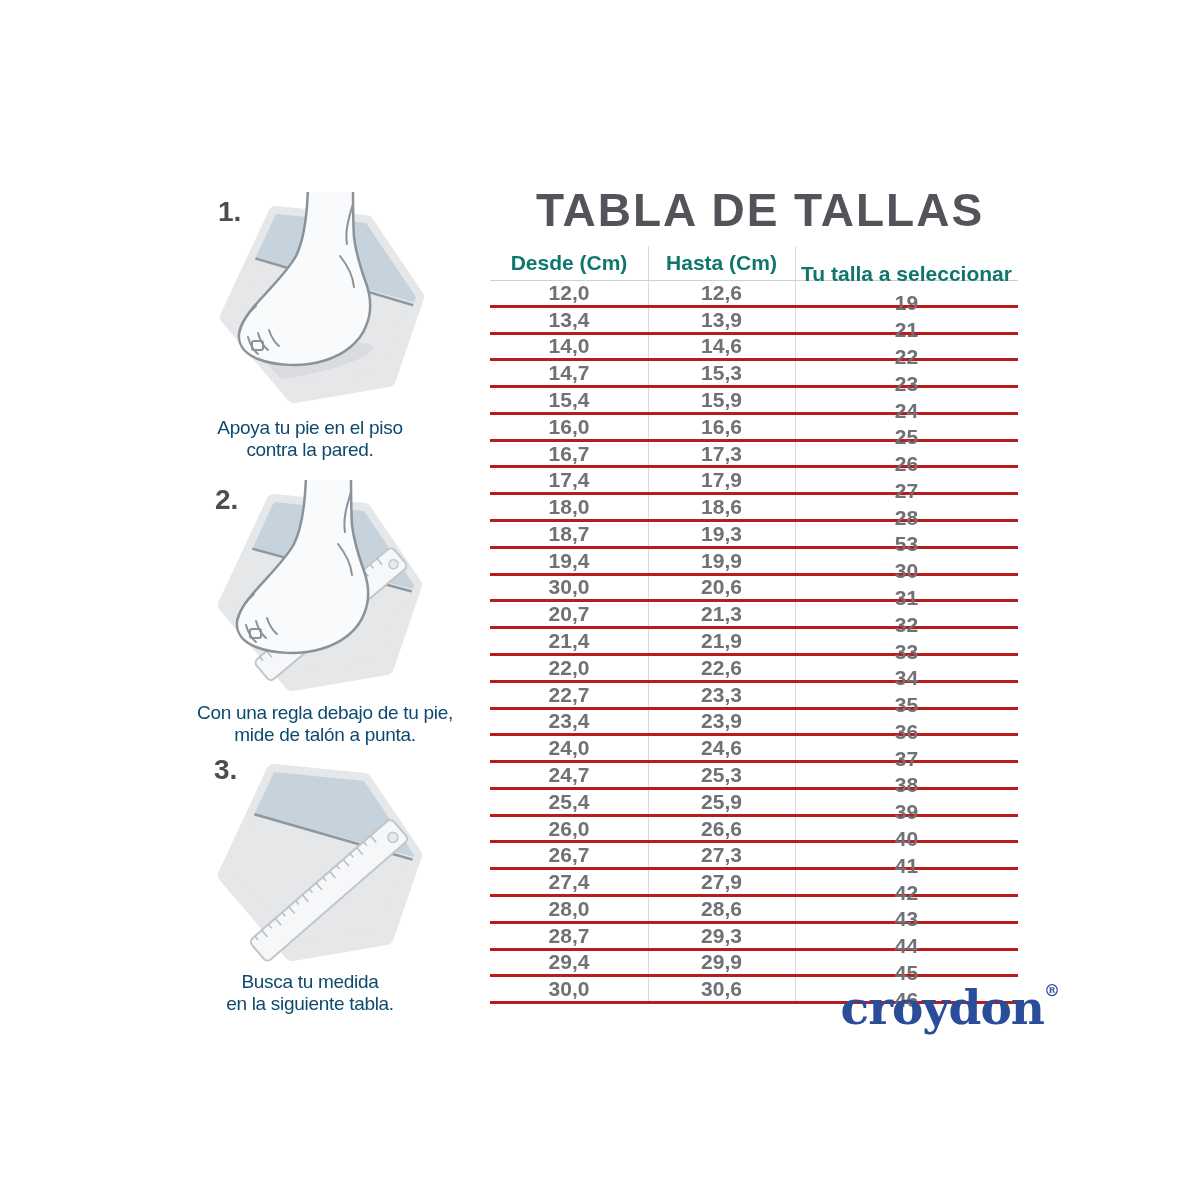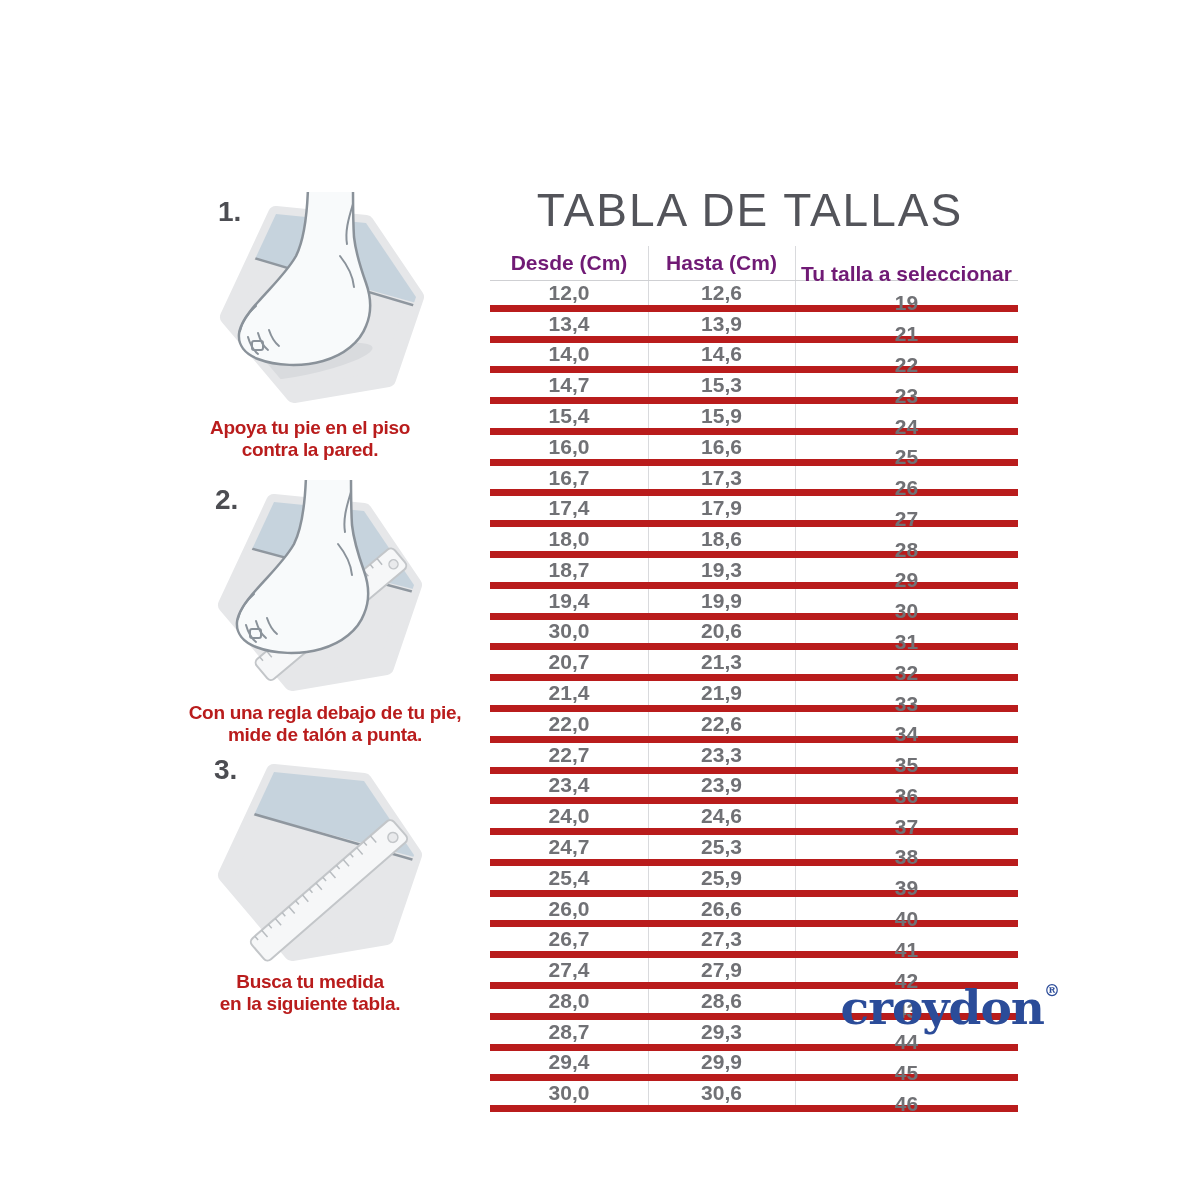--- a/index.html
+++ b/index.html
@@ -3,45 +3,45 @@
 <meta charset="utf-8">
 <style>
   html,body{margin:0;padding:0;background:#fff;}
   .canvas{position:relative;width:1200px;height:1200px;background:#ffffff;
           font-family:"Liberation Sans",sans-serif;overflow:hidden;}
 
   
   .step-num{position:absolute;font-size:28px;font-weight:800;color:#4c4d52;}
   .illo{position:absolute;}
   .illo svg{display:block;}
-  .caption{position:absolute;margin:0;text-align:center;font-size:19px;font-weight:700;
-           color:#b91c1c;line-height:22px;letter-spacing:-0.3px;}
+  .caption{position:absolute;margin:0;text-align:center;font-size:19px;font-weight:400;
+           color:#0c4a6e;line-height:22px;letter-spacing:-0.3px;}
   .caption span{display:block;}
 
   #num1{left:218px;top:196px;}
   #illo1{left:202px;top:192px;}
   #cap1{left:155px;top:417px;width:310px;}
   #num2{left:215px;top:484px;}
   #illo2{left:200px;top:480px;}
   #cap2{left:160px;top:702px;width:330px;}
   #num3{left:214px;top:754px;}
   #illo3{left:200px;top:752px;}
   #cap3{left:155px;top:971px;width:310px;}
 
   
-  .page-title{position:absolute;left:470px;top:183px;width:560px;margin:0;
-              text-align:center;font-size:46px;font-weight:400;color:#53545a;
+  .page-title{position:absolute;left:480px;top:183px;width:560px;margin:0;
+              text-align:center;font-size:46px;font-weight:700;color:#53545a;
               letter-spacing:2px;}
   .size-table{position:absolute;left:490px;top:246px;width:528px;}
   .vline{position:absolute;top:0;bottom:0;width:1px;background:#d9dadd;}
   .vline-1{left:158px;}
   .vline-2{left:305px;}
   .thead{display:flex;height:34px;align-items:center;border-bottom:1px solid #cfd0d3;position:relative;}
-  .th{font-size:21px;font-weight:700;color:#701a75;text-align:center;}
-  .tr{display:flex;height:23.79px;align-items:center;border-bottom:7px solid #b91c1c;position:relative;}
+  .th{font-size:21px;font-weight:700;color:#0f766e;text-align:center;}
+  .tr{display:flex;height:23.79px;align-items:center;border-bottom:3px solid #b91c1c;position:relative;}
   .td{font-size:21px;font-weight:700;color:#707175;text-align:center;}
   .th:nth-child(1),.td:nth-child(1){width:158px;}
   .th:nth-child(2),.td:nth-child(2){width:147px;}
   .th:nth-child(3),.td:nth-child(3){width:223px;margin-top:21px;}
 
   
   .brand{position:absolute;left:500px;top:980px;width:560px;text-align:right;
          font-family:"DejaVu Serif",serif;font-weight:700;font-size:47px;
          letter-spacing:-1px;}
   .brand sup{font-size:16px;vertical-align:28px;letter-spacing:0;}
@@ -206,21 +206,21 @@
           <div class="td">27</div>
         </div>
         <div class="tr">
           <div class="td">18,0</div>
           <div class="td">18,6</div>
           <div class="td">28</div>
         </div>
         <div class="tr">
           <div class="td">18,7</div>
           <div class="td">19,3</div>
-          <div class="td">29</div>
+          <div class="td">53</div>
         </div>
         <div class="tr">
           <div class="td">19,4</div>
           <div class="td">19,9</div>
           <div class="td">30</div>
         </div>
         <div class="tr">
           <div class="td">30,0</div>
           <div class="td">20,6</div>
           <div class="td">31</div>

